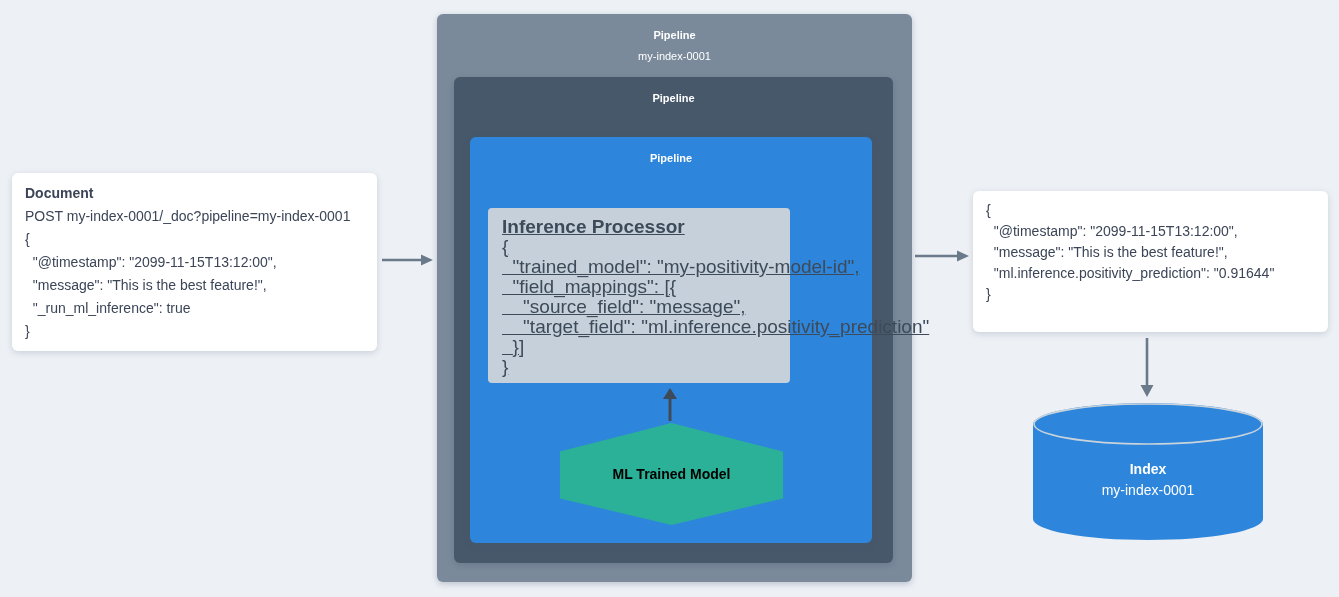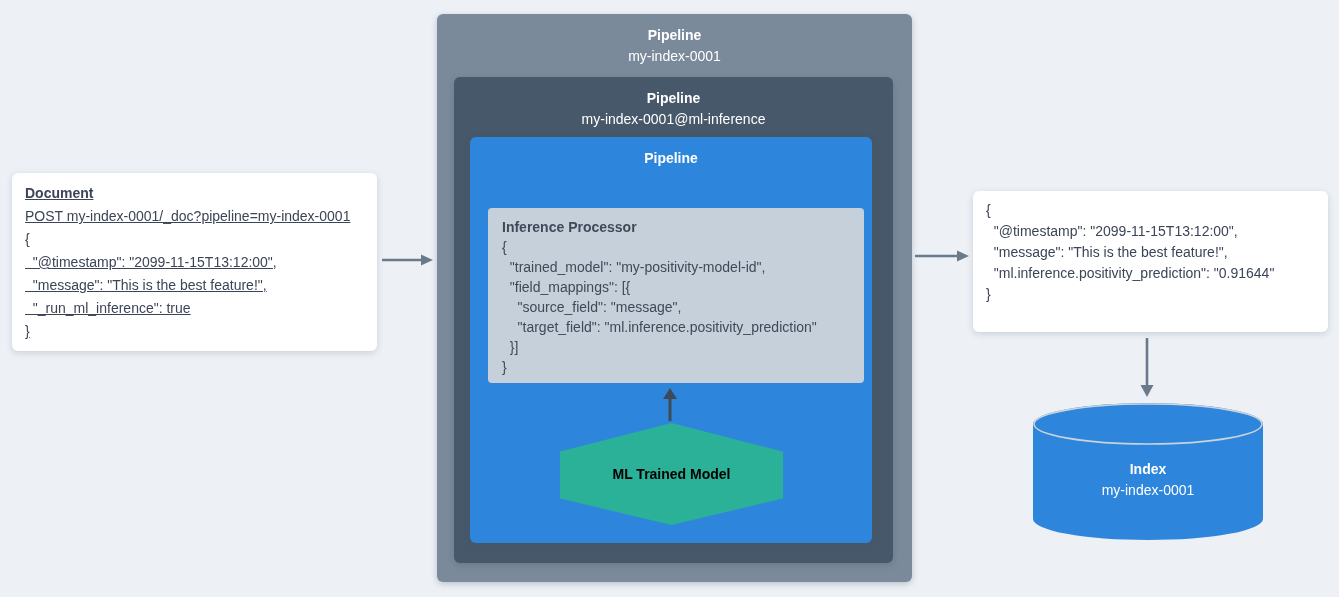--- a/index.html
+++ b/index.html
@@ -16,40 +16,41 @@
   .card {
     background: #ffffff;
     border-radius: 6px;
     box-shadow: 0 2px 6px rgba(110,125,145,.28);
     color: #3b4557;
     font-size: 14px;
     padding: 9px 13px;
   }
   .card .card-title { font-weight: bold; }
   .code { white-space: pre; }
-  .lh23 { line-height: 23px; text-decoration: underline; }
+  .lh23 { line-height: 23px; }
   .lh21 { line-height: 21px; }
 
   
   .pipe-box { border-radius: 6px; box-shadow: 0 2px 6px rgba(70,85,105,.30); }
   .pipe-outer { left: 437px; top: 14px;  width: 475px; height: 568px; background: #7a8a9b; }
   .pipe-dark  { left: 454px; top: 77px;  width: 439px; height: 486px; background: #47586b; }
   .pipe-blue  { left: 470px; top: 137px; width: 402px; height: 406px; background: #2e86dc; }
-  .pipe-head { text-align: center; color: #ffffff; font-size: 14px; line-height: 21px; padding-top: 11px; }
+  .pipe-head { text-align: center; color: #ffffff; font-size: 11px; line-height: 21px; padding-top: 11px; }
   .pipe-head .pipe-label { font-weight: bold; }
 
   
   .proc-card {
-    left: 488px; top: 208px; width: 376px; height: 175px;
+    left: 488px; top: 208px; width: 302px; height: 175px;
     background: #c6d0da;
     border-radius: 4px;
     color: #3d4a59;
-    font-size: 14px;
+    font-size: 19px;
     line-height: 20px;
     padding: 9px 14px;
+    text-decoration: underline;
   }
   .proc-card .card-title { font-weight: bold; }
 
   
   .hexagon {
     left: 560px; top: 423px; width: 223px; height: 102px;
     background: #2ab197;
     clip-path: polygon(50% 0%, 100% 28%, 100% 74%, 50% 100%, 0% 74%, 0% 28%);
     display: flex; flex-direction: column; justify-content: center;
     text-align: center; color: #000000; font-size: 14px; line-height: 20px;
@@ -87,21 +88,20 @@
 <div class="abs pipe-box pipe-outer">
   <div class="pipe-head">
     <div class="pipe-label">Pipeline</div>
     <div class="pipe-name">my-index-0001</div>
   </div>
 </div>
 
 <div class="abs pipe-box pipe-dark">
   <div class="pipe-head">
     <div class="pipe-label">Pipeline</div>
-    <div class="pipe-name">my-index-0001@ml-inference</div>
   </div>
 </div>
 
 <div class="abs pipe-box pipe-blue">
   <div class="pipe-head">
     <div class="pipe-label">Pipeline</div>
   </div>
 </div>
 
 <div class="abs proc-card">

